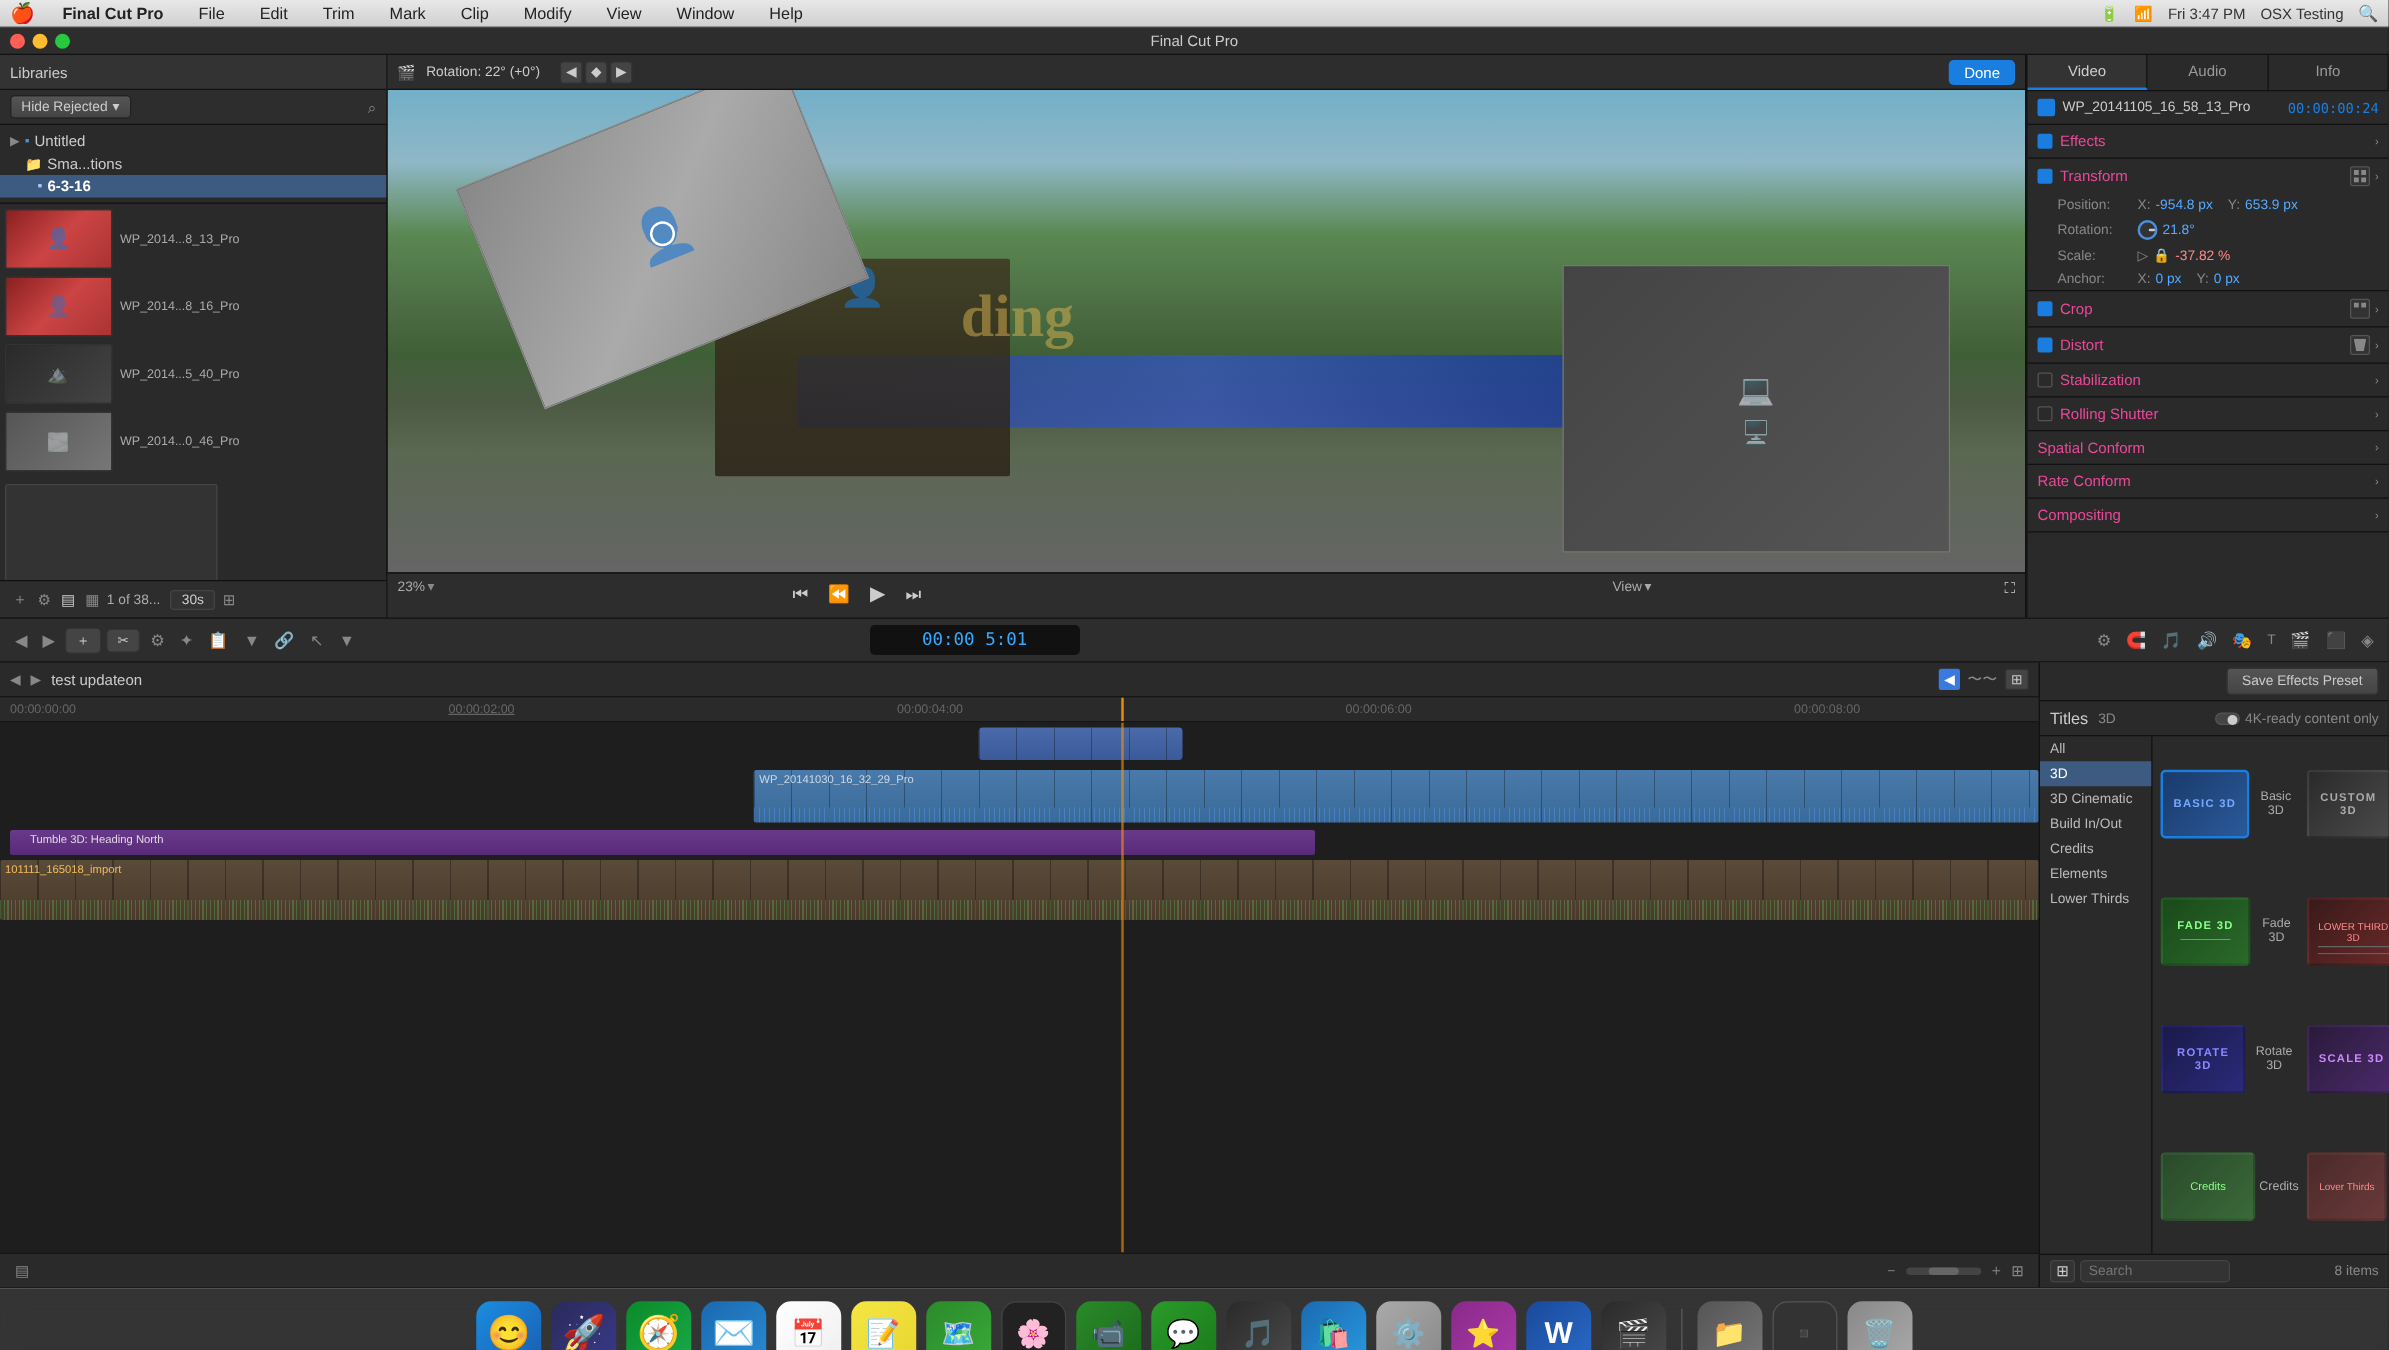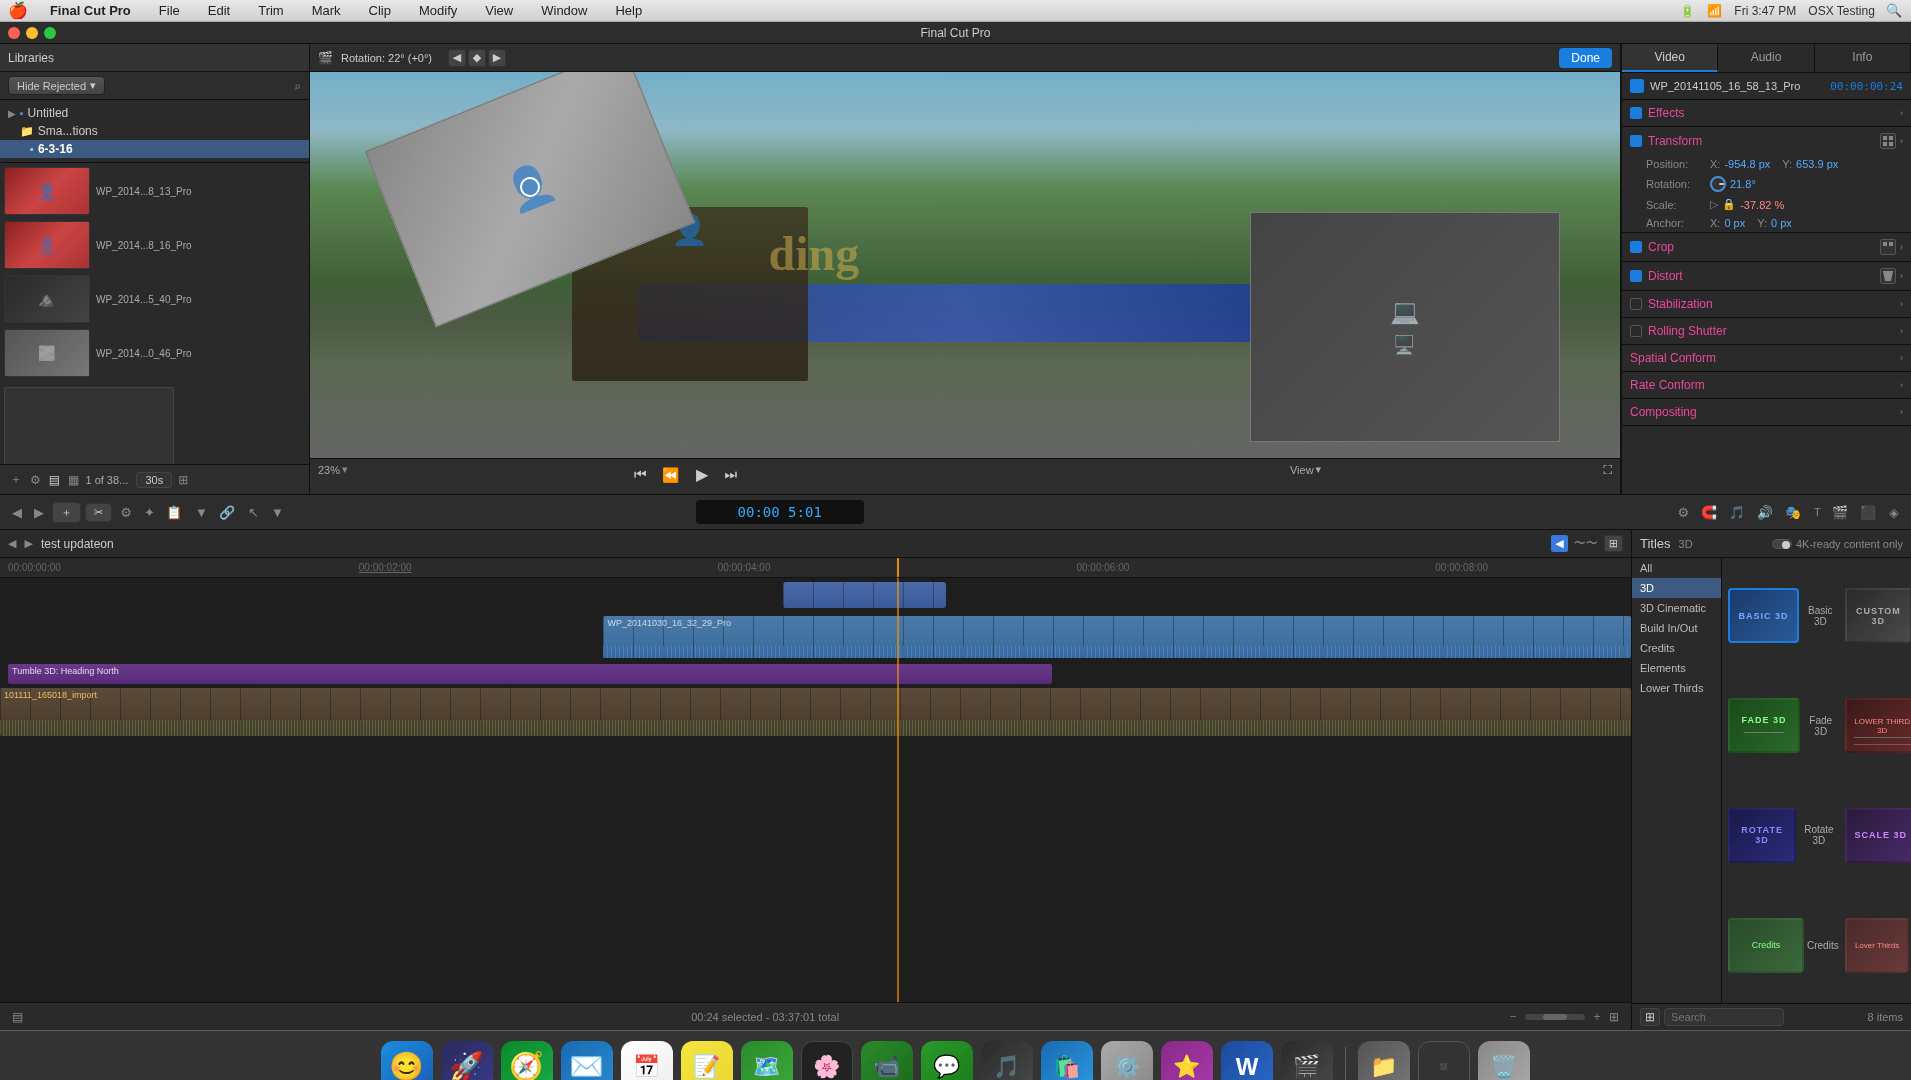--- a/index.html
+++ b/index.html
@@ -533,47 +533,49 @@
           <div style="position:absolute; left:55%; top:0; bottom:0; width:2px; background:rgba(255,150,0,0.6); z-index:10;"></div>
 
           <div style="position:absolute; top:38px; left:37%; right:0; height:42px; background:linear-gradient(to bottom,#4a7aaa,#3a6a9a); border-radius:2px; overflow:hidden;">
             <div class="film-strip"></div>
             <div class="clip-overlay-label">WP_20141030_16_32_29_Pro</div>
 
             <div style="position:absolute; bottom:0; left:0; right:0; height:12px; background:repeating-linear-gradient(90deg,rgba(80,160,255,0.4) 0px,rgba(80,160,255,0.4) 1px,transparent 1px,transparent 4px);"></div>
           </div>
 
           <div style="position:absolute; top:86px; left:8px; width:64%; height:20px; background:linear-gradient(to bottom,#6a3a8a,#5a2a7a); border-radius:2px; overflow:hidden;">
-            <span style="position:absolute; top:2px; left:4px; font-size:9px; color:rgba(255,255,255,0.8); white-space:nowrap;">Tumble 3D: Heading North</span>
+            <span style="position:absolute; top:2px; left:16px; font-size:9px; color:rgba(255,255,255,0.8); white-space:nowrap;">Tumble 3D: Heading North</span>
           </div>
 
           <div style="position:absolute; top:110px; left:0; right:0; height:48px; background:linear-gradient(to bottom,#5a4a3a,#4a3a2a); border-radius:2px; overflow:hidden;">
             <div class="film-strip"></div>
             <span style="position:absolute; top:2px; left:4px; font-size:9px; color:rgba(255,200,100,0.9); white-space:nowrap;">101111_165018_import</span>
 
             <div style="position:absolute; bottom:0; left:0; right:0; height:16px; background:repeating-linear-gradient(90deg,rgba(100,200,100,0.3) 0px,rgba(100,200,100,0.3) 1px,transparent 1px,transparent 3px);"></div>
           </div>
         </div>
 
         <div id="status-bar">
           <button style="background:none; border:none; color:#888; cursor:pointer; font-size:12px;">▤</button>
-          <span class="status-text" style="flex:1; text-align:center;">00:24 selected - 03:37:01 total</span>
           <div class="status-right">
             <button style="background:none; border:none; color:#888; cursor:pointer; font-size:12px;">－</button>
             <div style="width:60px; height:6px; background:#444; border-radius:3px; position:relative;">
               <div style="position:absolute; left:30%; top:0; width:40%; height:100%; background:#666; border-radius:3px;"></div>
             </div>
             <button style="background:none; border:none; color:#888; cursor:pointer; font-size:12px;">＋</button>
             <button style="background:none; border:none; color:#888; cursor:pointer; font-size:12px;">⊞</button>
           </div>
         </div>
       </div>
 
       <div id="effects-panel">
 
+        <div style="background:#2a2a2a; padding:4px 8px; border-bottom:1px solid #111; display:flex; justify-content:flex-end;">
+          <button class="save-preset-btn">Save Effects Preset</button>
+        </div>
 
         <div id="effects-header">
           <span class="effects-title">Titles</span>
           <span class="effects-3d-badge">3D</span>
           <div class="effects-4k-toggle">
             <div style="width:20px; height:10px; border-radius:5px; background:#444; border:1px solid #555; position:relative;">
               <div style="position:absolute; right:1px; top:1px; width:8px; height:8px; border-radius:50%; background:#ccc;"></div>
             </div>
             <span>4K-ready content only</span>
           </div>

